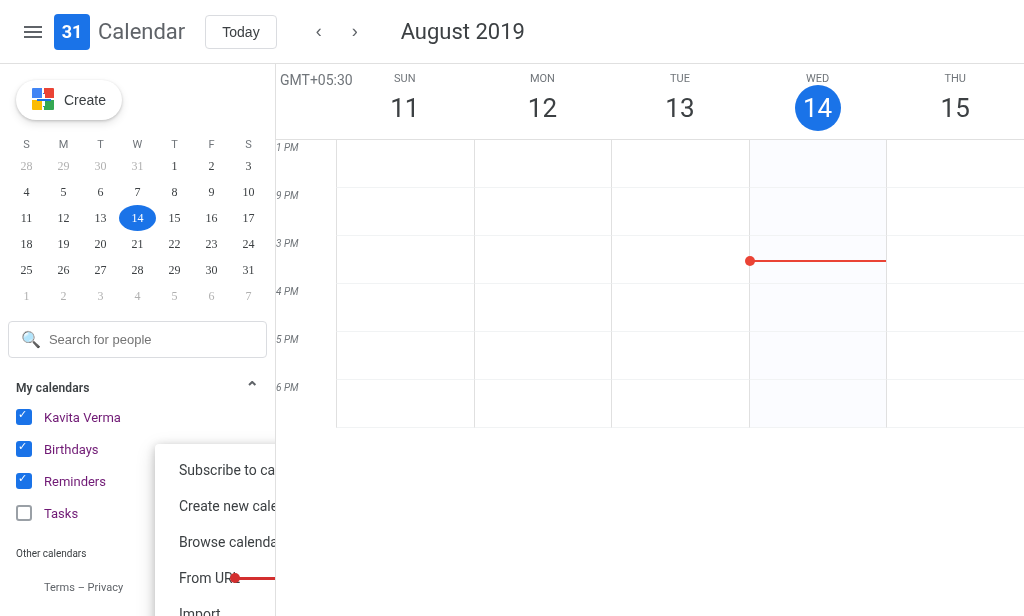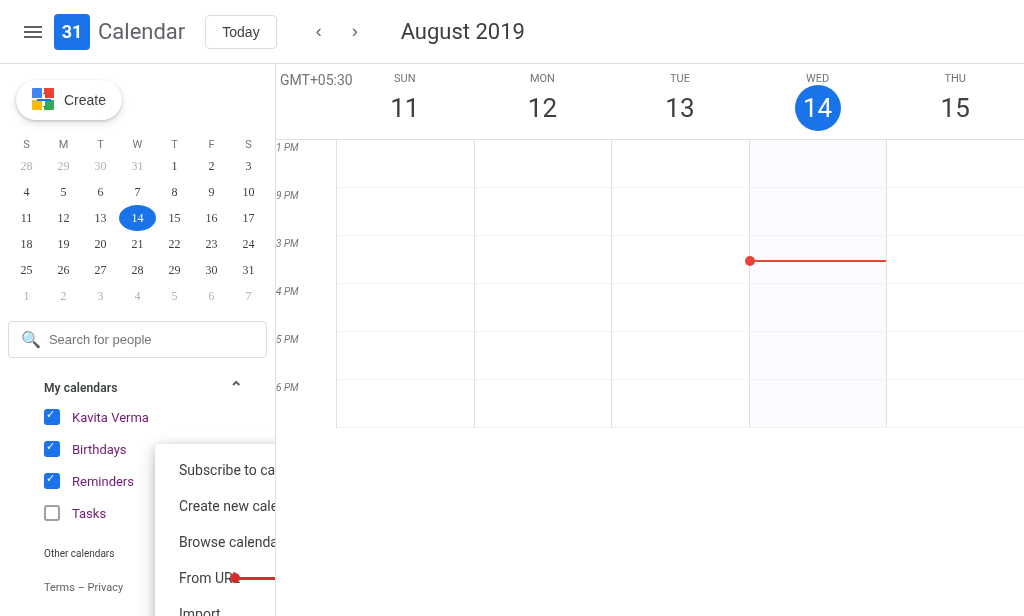--- a/index.html
+++ b/index.html
@@ -89,21 +89,21 @@
       border-radius: 4px;
       padding: 8px 12px;
       display: flex; align-items: center;
       cursor: text;
     }
     .search-people-input {
       border: none; outline: none; font-size: 13px; color: #5f6368; background: transparent; flex: 1;
     }
 
     
-    .cal-section { padding: 4px 16px; margin-left: 12px; }
+    .cal-section { padding: 4px 0; }
     .cal-section-header {
       display: flex; align-items: center; justify-content: space-between;
       padding: 4px 16px; font-size: 11px; font-weight: 600;
       color: #3c4043; text-transform: none; letter-spacing: 0.01em;
       cursor: pointer;
     }
     .cal-section-title { font-size: 12px; color: #3c4043; font-weight: 600; }
     .chevron-icon { color: #5f6368; font-size: 16px; }
     .cal-item {
       display: flex; align-items: center;

